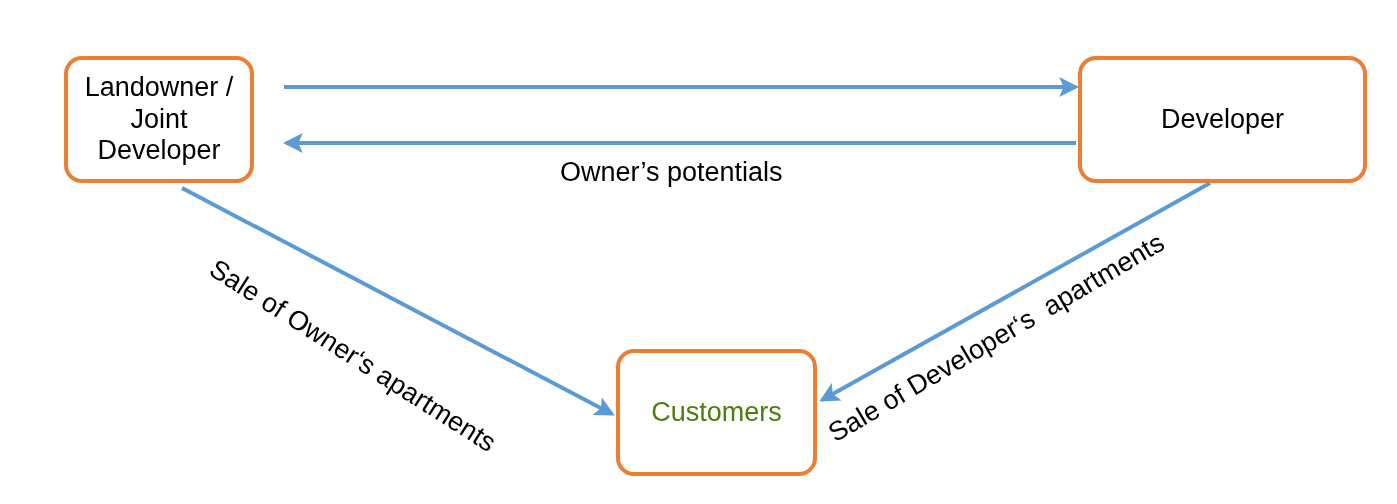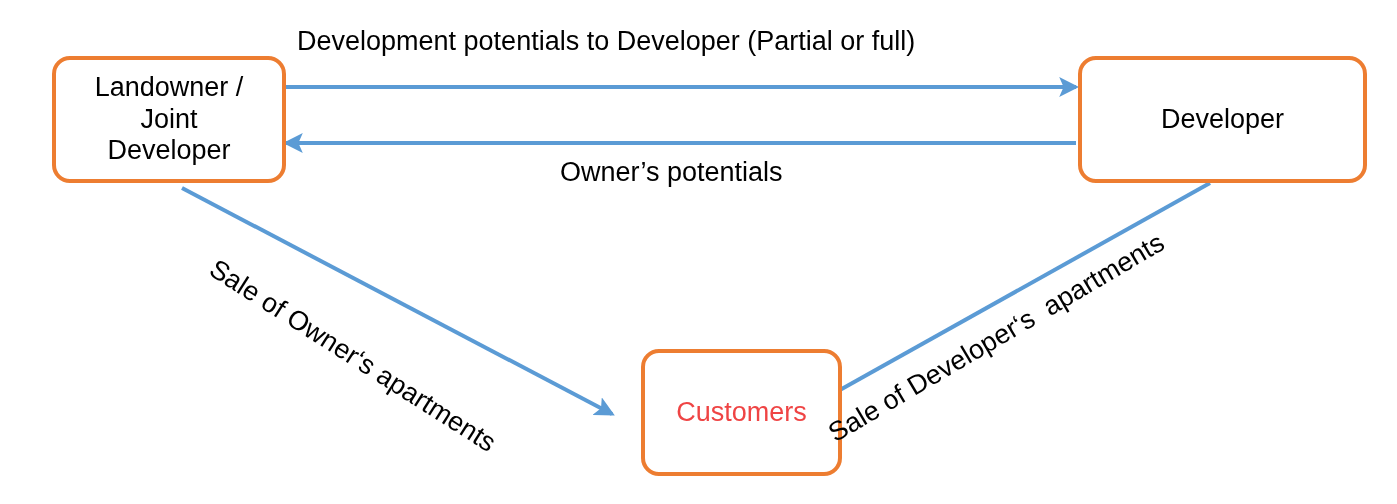--- a/index.html
+++ b/index.html
@@ -61,32 +61,31 @@
       </marker>
     </defs>
     <g id="edge-lines">
         <line x1="284" y1="87" x2="1076" y2="87" stroke="#5B9BD5" stroke-width="4" marker-end="url(#arrowhead)"></line>
         <line x1="1076" y1="143" x2="286" y2="143" stroke="#5B9BD5" stroke-width="4" marker-end="url(#arrowhead)"></line>
         <line x1="182" y1="188" x2="612" y2="414" stroke="#5B9BD5" stroke-width="4" marker-end="url(#arrowhead)"></line>
         <line x1="1210" y1="183" x2="822" y2="400" stroke="#5B9BD5" stroke-width="4" marker-end="url(#arrowhead)"></line>
       </g>
   </svg>
 
-  <div class="node-box" style="left: 52px; top: 56px; width: 234px; height: 127px; font-size: 27px; border-color: rgb(237, 125, 49); background: rgb(255, 255, 255); color: rgb(0, 0, 0);">
+  <div class="node-box" style="left: 64px; top: 56px; width: 190px; height: 127px; font-size: 27px; border-color: rgb(237, 125, 49); background: rgb(255, 255, 255); color: rgb(0, 0, 0);">
     <span class="node-label">Landowner /
 Joint
 Developer</span>
   </div>
 
   <div class="node-box" style="left: 1078px; top: 56px; width: 289px; height: 127px; font-size: 27px; border-color: rgb(237, 125, 49); background: rgb(255, 255, 255); color: rgb(0, 0, 0);">
     <span class="node-label">Developer</span>
   </div>
 
-  <div class="node-box" style="left: 641px; top: 349px; width: 201px; height: 127px; font-size: 27px; border-color: rgb(237, 125, 49); background: rgb(255, 255, 255); color: #ef4444;">
+  <div class="node-box" style="left: 616px; top: 349px; width: 201px; height: 127px; font-size: 27px; border-color: rgb(237, 125, 49); background: rgb(255, 255, 255); color: #4d7c0f;">
     <span class="node-label">Customers</span>
   </div>
 
-  <div class="edge-label" style="left: 297px; top: 26px; font-size: 27px; color: rgb(0, 0, 0);">Development potentials to Developer (Partial or full)</div>
   <div class="edge-label" style="left: 560px; top: 157px; font-size: 27px; color: rgb(0, 0, 0);">Owner’s potentials</div>
   <div class="edge-label" style="left: 212px; top: 251px; font-size: 27px; color: rgb(0, 0, 0); transform: rotate(32.5deg);">Sale of Owner‘s apartments</div>
   <div class="edge-label" style="left: 831px; top: 420px; font-size: 27px; color: rgb(0, 0, 0); transform: rotate(-30.5deg);">Sale of Developer‘s  apartments</div>
 
 </div>
 
 </body></html>

